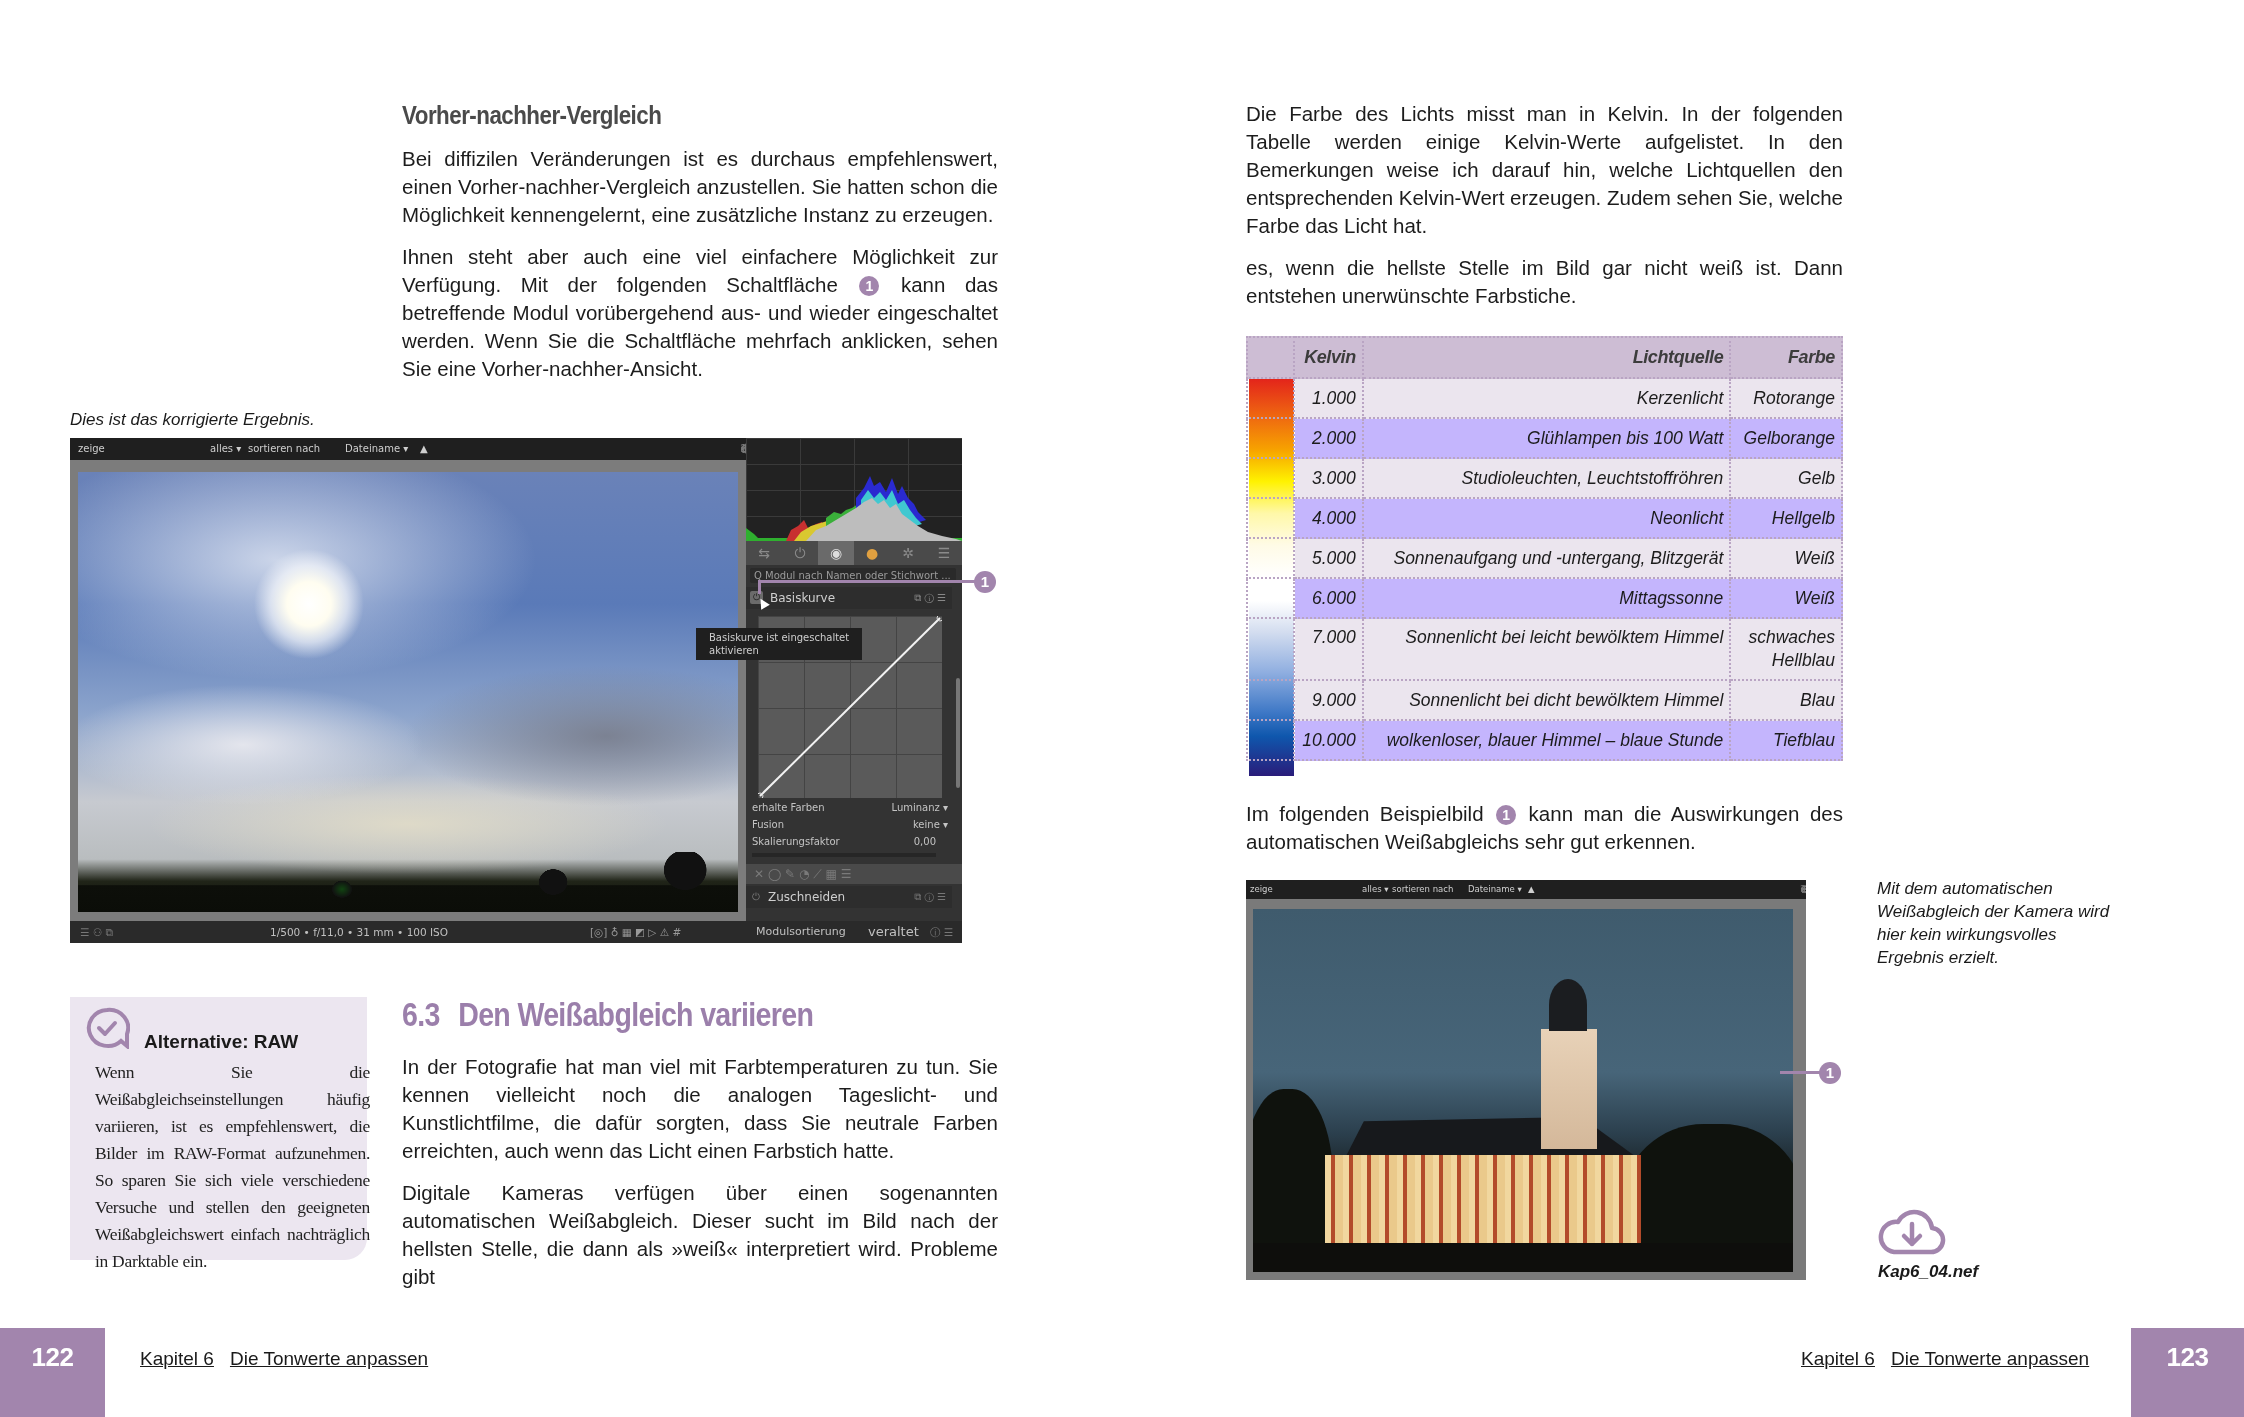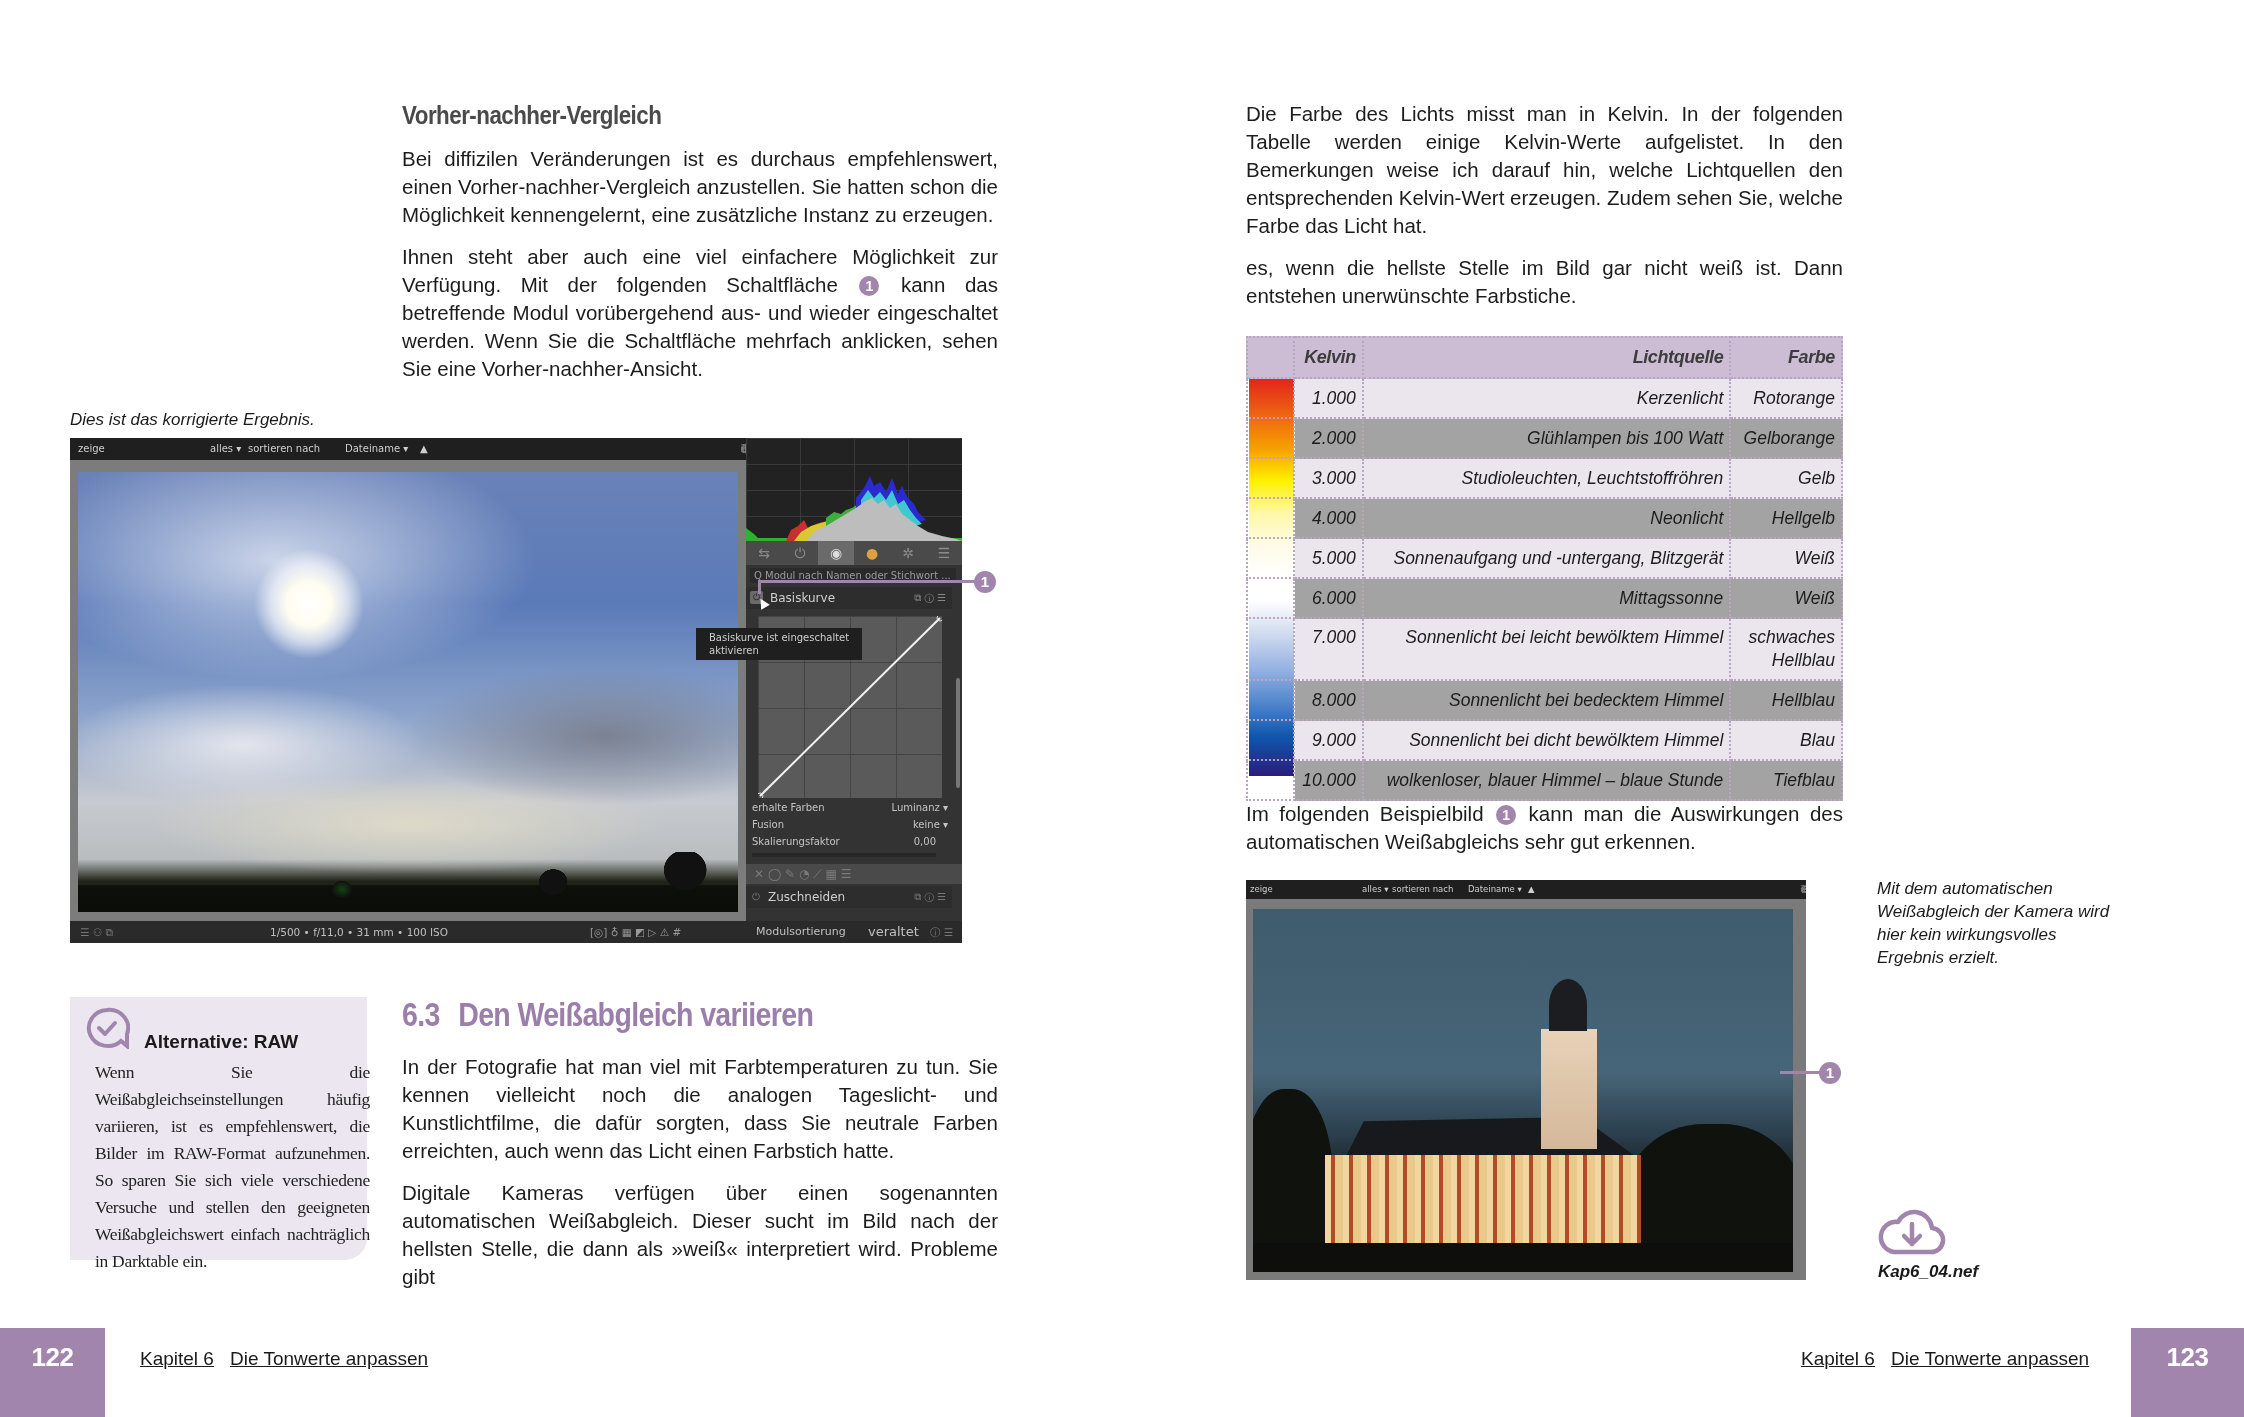--- a/index.html
+++ b/index.html
@@ -54,21 +54,21 @@
   .tipbox { background: #ece6f0; border-radius: 0 0 22px 0; }
   .tip-title { font-weight: bold; font-size: 19px; color: #1a1a1a; }
   .tip-text { font-size: 17.5px; line-height: 27px; text-align: justify; color: #222; letter-spacing: -0.3px; }
 
   
   .ktable { position: absolute; border-collapse: separate; border-spacing: 0; font-size: 17.5px; color: #1c1c1c; }
   .ktable th, .ktable td { border-right: 2px dotted #b9a4c3; border-bottom: 2px dotted #b9a4c3; padding: 0 6px; vertical-align: top; text-align: right; font-style: italic; }
   .ktable th { background: #cdbdd4; font-weight: bold; font-size: 18px; height: 39px; line-height: 39px; color: #3c3c3c; letter-spacing: -0.4px; }
   .ktable td { line-height: 38px; }
   .ktable tr.odd td { background: #ebe5ee; }
-  .ktable tr.even td { background: #a3a3a3; }
+  .ktable tr.even td { background: #c4b5fd; }
   .ktable tr.tall td { line-height: 23px; padding-top: 7px; padding-bottom: 7px; }
   .ktable .gradcell { width: 48px; padding: 0; border-left: 2px dotted #b9a4c3; background: #fff !important; }
   .ktable th.gradcell { background: #cdbdd4 !important; }
   .ktable tr:first-child th { border-top: 2px dotted #b9a4c3; }
   .color-gradient { position: absolute; background: linear-gradient(180deg, #e3231b 0%, #ef6a10 10%, #f7a200 18%, #fff200 26%, #fff8a8 34%, #fffbe6 42%, #ffffff 50%, #ffffff 56%, #d2dcef 64%, #8faee0 74%, #3e78c6 84%, #0f57ad 90%, #2a1c7a 100%); }
 
   
   .night { position: absolute; background: linear-gradient(180deg, #3f5b6d 0%, #476579 45%, #2b3f4d 62%, #121614 78%, #0c0c0a 100%); overflow: hidden; }
   .castle-body { position: absolute; background: repeating-linear-gradient(90deg, #f1d79f 0 6px, #b34b2a 6px 10px, #eac98b 10px 18px); }
   .castle-roof { position: absolute; background: #17191c; }
@@ -261,26 +261,20 @@
     <td>6.000</td>
     <td>Mittagssonne</td>
     <td>Weiß</td>
   </tr>
   <tr class="odd tall">
     <td class="gradcell" style="background:transparent!important"></td>
     <td>7.000</td>
     <td>Sonnenlicht bei leicht bewölktem Himmel</td>
     <td style="width:110px;">schwaches Hellblau</td>
   </tr>
-  <tr class="even">
-    <td class="gradcell" style="background:transparent!important"></td>
-    <td>8.000</td>
-    <td>Sonnenlicht bei bedecktem Himmel</td>
-    <td>Hellblau</td>
-  </tr>
   <tr class="odd">
     <td class="gradcell" style="background:transparent!important"></td>
     <td>9.000</td>
     <td>Sonnenlicht bei dicht bewölktem Himmel</td>
     <td>Blau</td>
   </tr>
   <tr class="even">
     <td class="gradcell" style="background:transparent!important"></td>
     <td>10.000</td>
     <td>wolkenloser, blauer Himmel – blaue Stunde</td>

